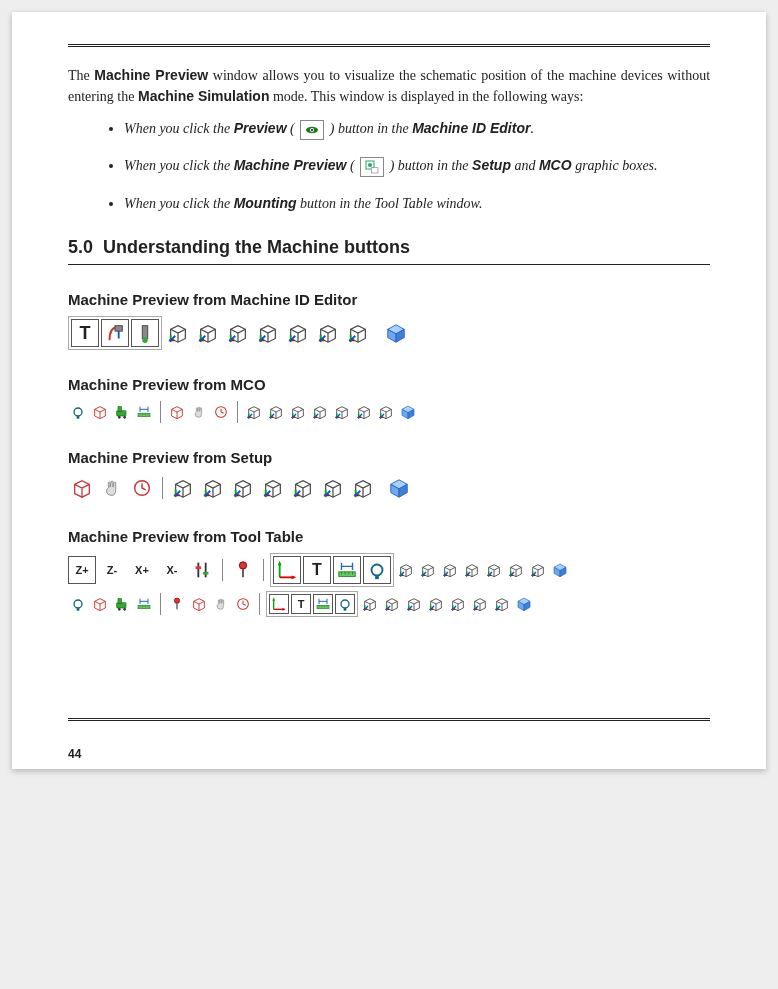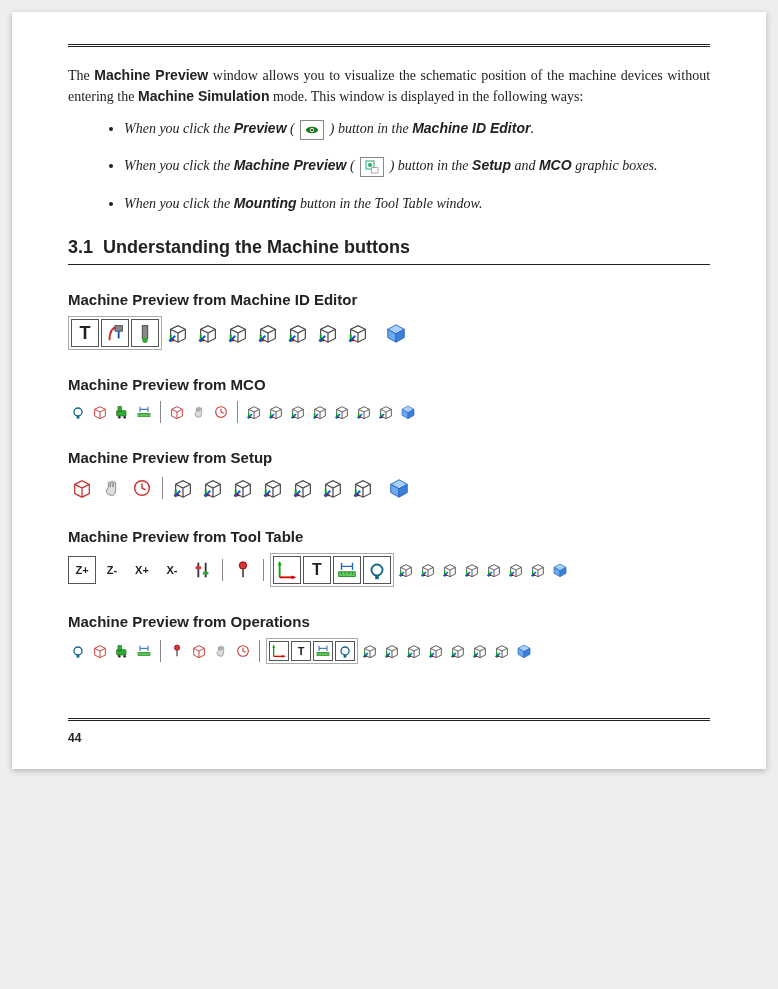--- a/index.html
+++ b/index.html
@@ -24,21 +24,21 @@
     border-top:3px double #222;
     margin-bottom:18px;
   }
   .footer-rule {
     position:absolute;
     left:56px;right:56px;bottom:48px;
     border-top:3px double #222;
   }
   .pagenum {
     position:absolute;
-    left:56px;bottom:24px;
+    left:56px;bottom:8px;
     font-family: Arial, Helvetica, sans-serif;
     font-weight:bold;
     font-size:12px;
   }
   p { margin:0 0 10px 0; line-height:1.5; text-align:justify;}
   .sans-bold { font-family: Arial, Helvetica, sans-serif; font-weight:bold; }
   ul { margin:4px 0 16px 0; padding-left:56px;font-style:italic;}
   ul li { margin-bottom:14px; line-height:1.6; text-align:justify; padding-right:8px;}
   h2.sec {
     font-family: Arial, Helvetica, sans-serif;
@@ -207,21 +207,21 @@
       <span>When you click the </span><span class="sans-bold">Machine Preview</span><span> ( </span><span class="inline-btn"><svg class="icon-sm" viewBox="0 0 24 24">
             <use href="#mprev"></use>
           </svg></span><span> ) button in the </span><span class="sans-bold">Setup</span><span> and </span><span class="sans-bold">MCO</span><span> graphic boxes.</span>
     </li>
     <li>
       <span>When you click the </span><span class="sans-bold">Mounting</span><span> button in the Tool Table window.</span>
     </li>
   </ul>
 
   <h2 class="sec">
-    <span>3.1</span>&nbsp;&nbsp;<span>Understanding the Machine buttons</span>
+    <span>5.0</span>&nbsp;&nbsp;<span>Understanding the Machine buttons</span>
   </h2>
   <div class="sec-rule"></div>
 
   <h3 class="sub">Machine Preview from Machine ID Editor</h3>
   <div class="toolbar">
     <span class="tb-group-boxed">
       <span class="tb-btn boxed txt-btn" style="font-size:18px">T</span>
       <span class="tb-btn boxed">
           <svg class="icon" viewBox="0 0 24 24">
             <use href="#head"></use>
@@ -489,21 +489,20 @@
           <use href="#cube-axes"></use>
         </svg>
       </span>
     <span class="tb-btn tb-sm">
         <svg class="icon-sm" viewBox="0 0 24 24">
           <use href="#cube-blue"></use>
         </svg>
       </span>
   </div>
 
-  <h3 class="sub">Machine Preview from Operations</h3>
   <div class="toolbar">
     <span class="tb-btn tb-sm">
         <svg class="icon-sm" viewBox="0 0 24 24">
           <use href="#gear"></use>
         </svg>
       </span>
     <span class="tb-btn tb-sm">
         <svg class="icon-sm" viewBox="0 0 24 24">
           <use href="#cube-red"></use>
         </svg>

